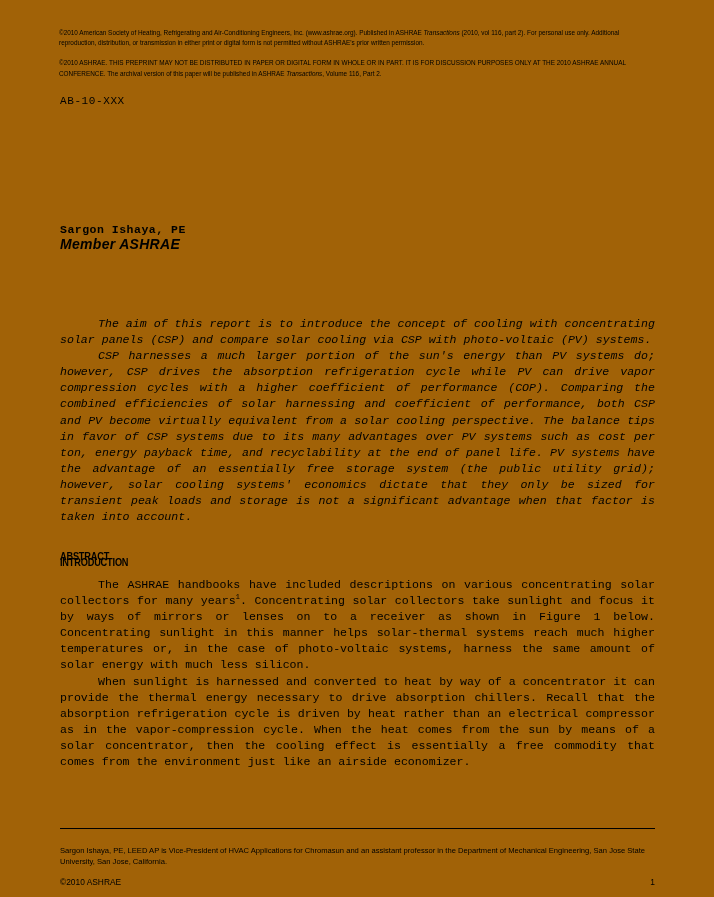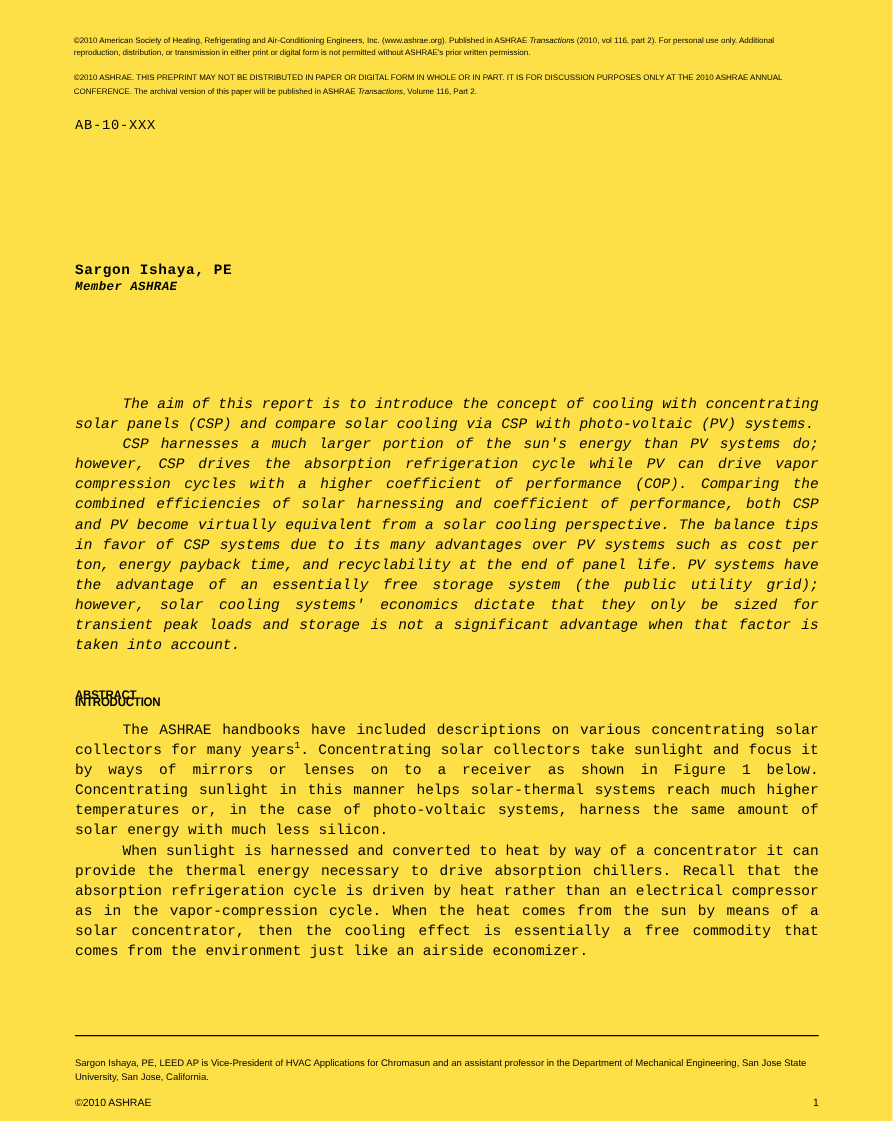--- a/index.html
+++ b/index.html
@@ -11,21 +11,21 @@
     width: 714px;
     height: 897px;
     overflow: hidden;
     font-family: "Liberation Sans", sans-serif;
     color: #000000;
   }
   .page {
     position: relative;
     width: 714px;
     height: 897px;
-    background: #fde047;
+    background: #a16207;
   }
 
   
   .copyright {
     position: absolute;
     left: 59px;
     top: 28px;
     width: 597px;
     font-family: "Liberation Sans", sans-serif;
     font-size: 6.4px;
@@ -65,33 +65,33 @@
     font-weight: bold;
     letter-spacing: 1.2px;
     color: #000000;
     white-space: nowrap;
   }
 
   
   .author-block {
     position: absolute;
     left: 60px;
-    top: 209px;
+    top: 222px;
   }
   .author-name {
     font-family: "Liberation Mono", monospace;
     font-size: 11.5px;
     font-weight: bold;
     letter-spacing: 0.5px;
     line-height: 15px;
     color: #000000;
   }
   .author-affil {
-    font-family: Liberation Mono, monospace;
-    font-size: 10px;
+    font-family: Liberation Sans, sans-serif;
+    font-size: 14px;
     font-style: italic;
     font-weight: bold;
     letter-spacing: 0.3px;
     line-height: 14px;
     color: #000000;
   }
 
   
   .section-head {
     position: absolute;

